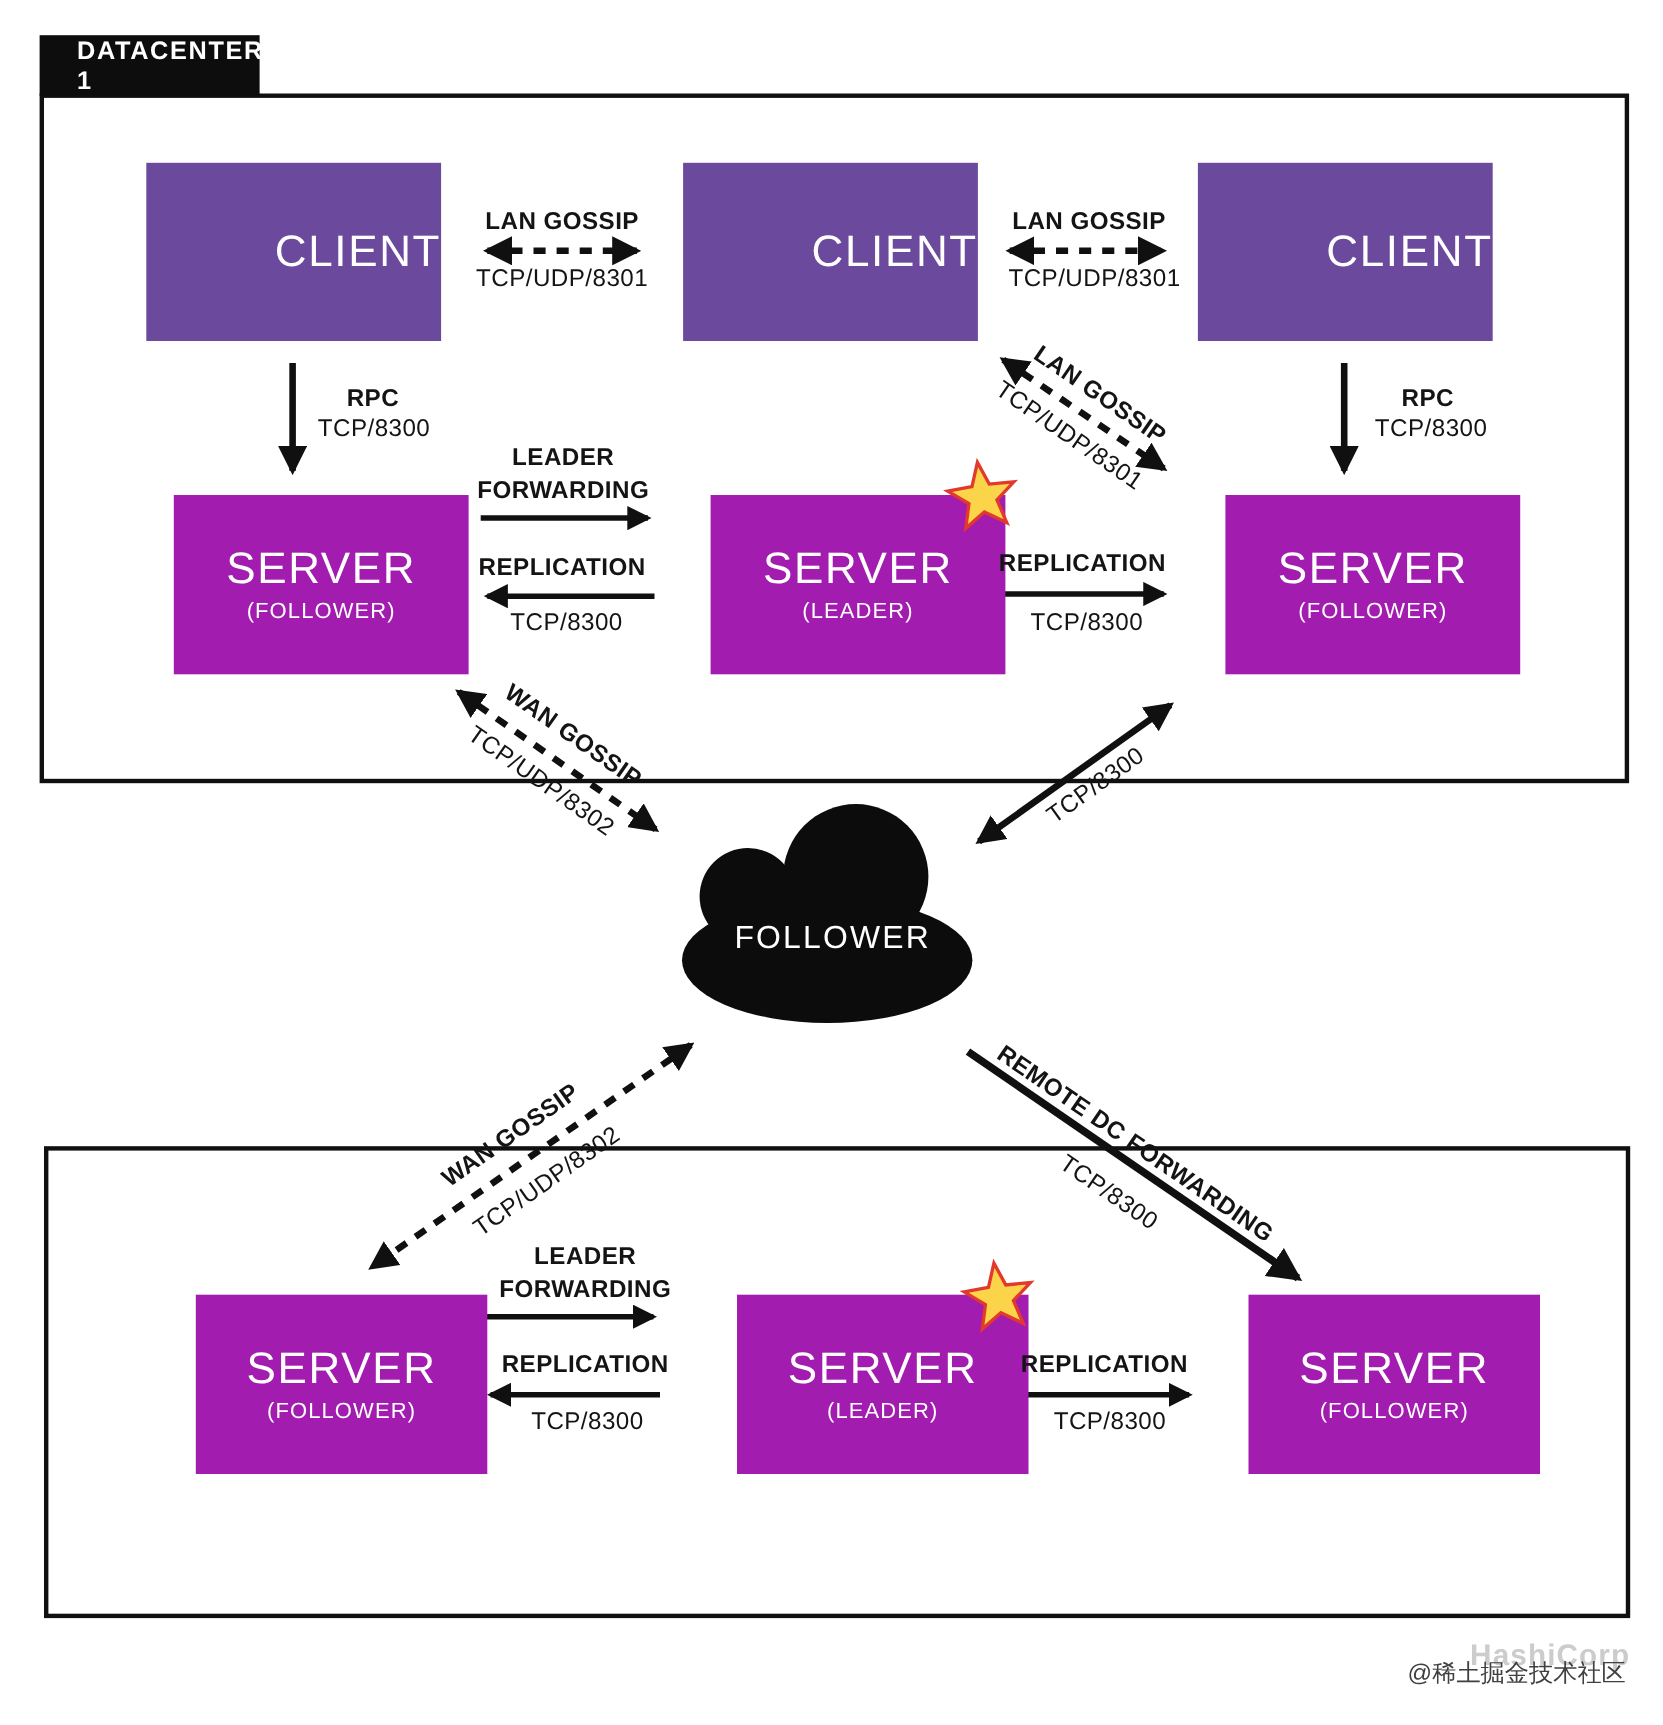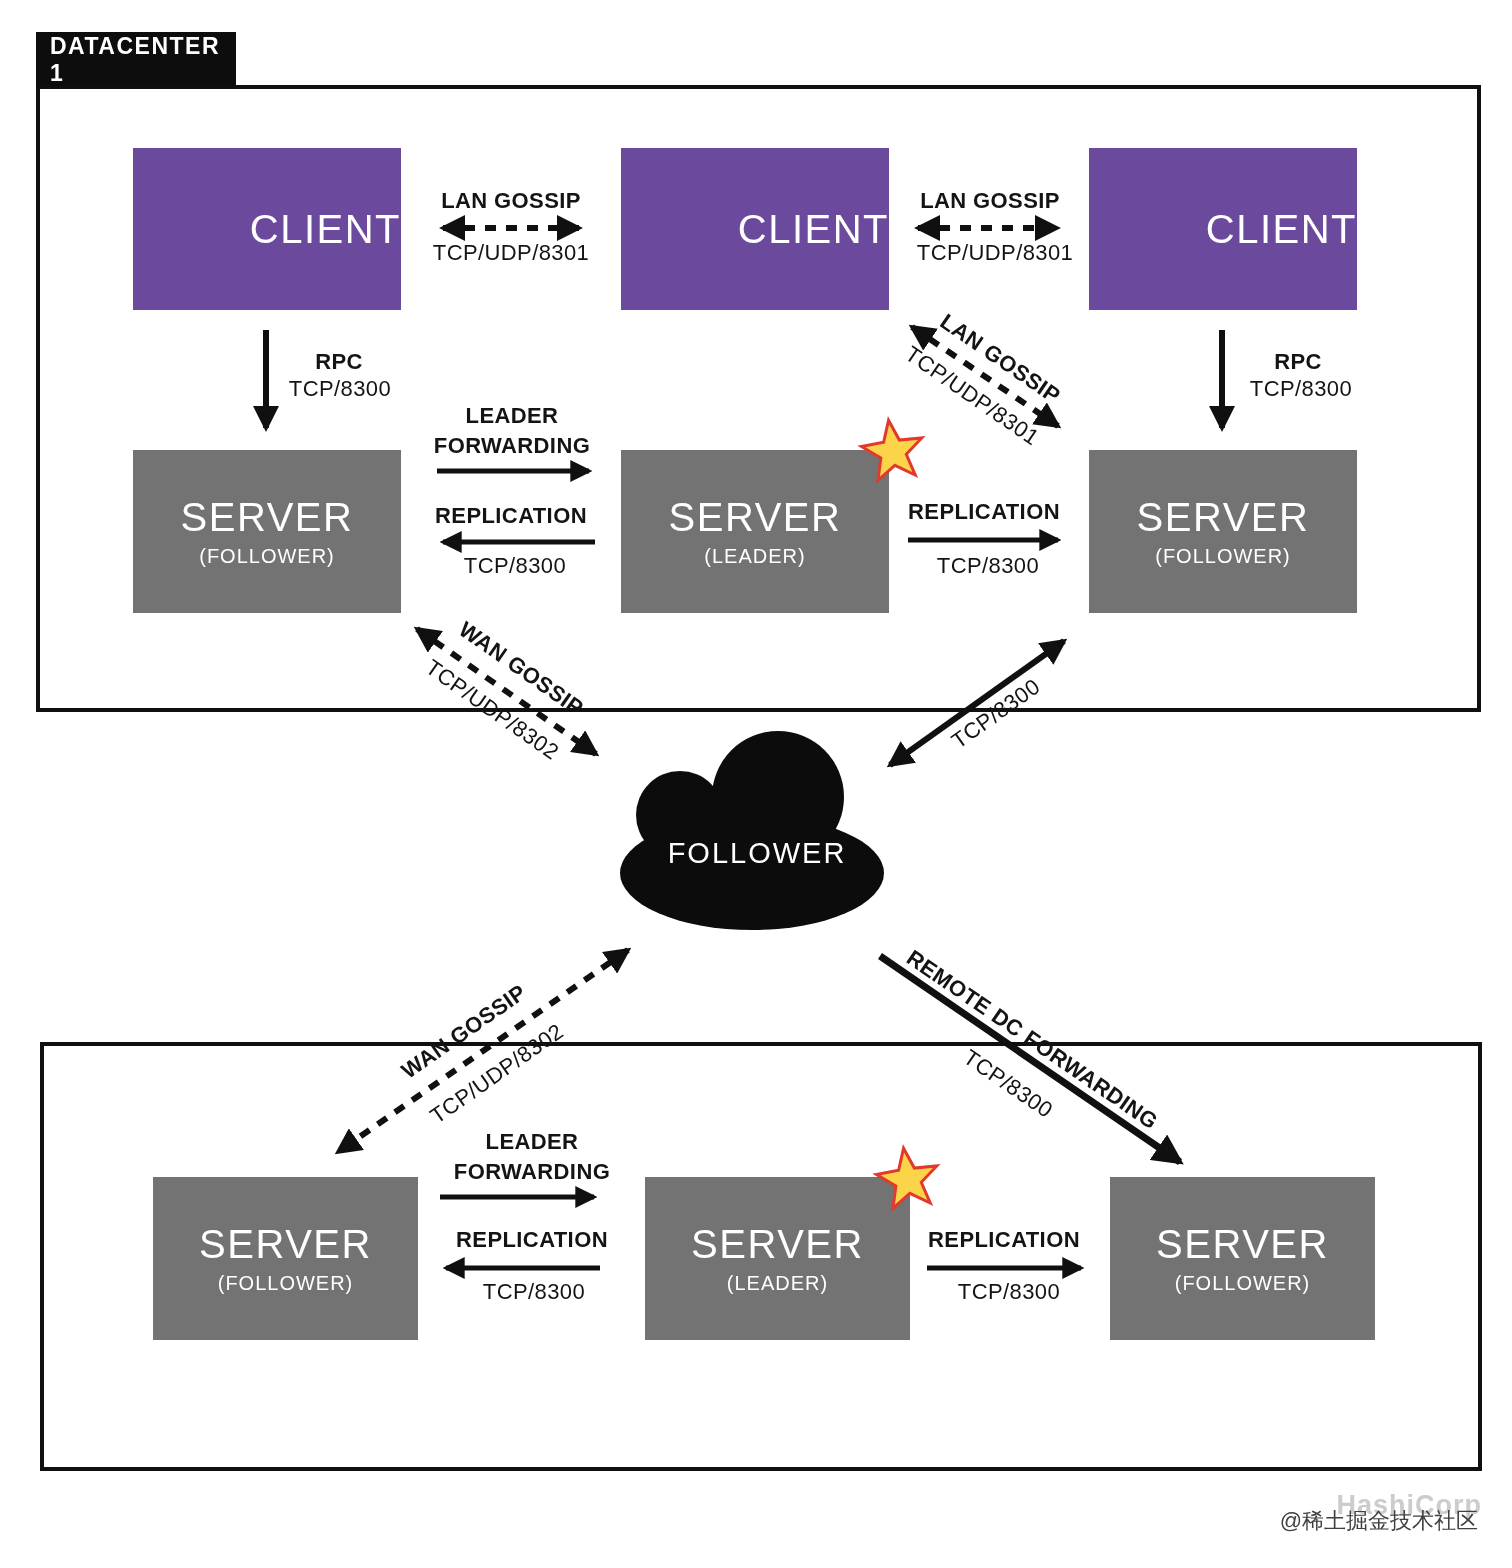--- a/index.html
+++ b/index.html
@@ -3,30 +3,30 @@
 <meta charset="utf-8">
 <style>
   html,body{margin:0;padding:0;background:#ffffff;}
   #canvas{
     position:relative;width:1512px;height:1568px;background:#ffffff;overflow:hidden;
     font-family:"Liberation Sans","DejaVu Sans",sans-serif;color:#141414;
   }
   .dcbox{position:absolute;border:4px solid #101010;background:transparent;z-index:1;}
   .dctag{
     position:absolute;background:#0d0d0d;color:#ffffff;z-index:2;
-    display:flex;align-items:center;padding-left:14px;box-sizing:border-box;
+    display:flex;align-items:center;padding-left:34px;box-sizing:border-box;
     font-size:23px;font-weight:700;letter-spacing:1.5px;
   }
   #wires{position:absolute;left:0;top:0;z-index:2;pointer-events:none;}
   .node{
     position:absolute;display:flex;flex-direction:column;align-items:center;justify-content:center;
     color:#ffffff;z-index:3;text-align:center;
   }
   .client{background:#6b4a9e;align-items:flex-end;}
-  .server{background:#737373;}
+  .server{background:#a21caf;margin-left:25px;}
   .node .title{font-size:40px;font-weight:400;letter-spacing:1.5px;}
   .node .role{font-size:20px;font-weight:400;letter-spacing:1px;margin-top:5px;}
   .elabel,.eport,.eblock{position:absolute;white-space:nowrap;z-index:4;text-align:center;}
   .elabel{font-size:22px;font-weight:700;letter-spacing:0.4px;color:#141414;}
   .eport{font-size:22px;font-weight:400;letter-spacing:0.4px;color:#141414;}
   .eblock{font-size:22px;font-weight:700;letter-spacing:0.4px;color:#141414;line-height:30px;}
   .cloud-label{position:absolute;z-index:4;color:#ffffff;font-size:29px;font-weight:400;letter-spacing:2px;white-space:nowrap;}
   .star-svg{position:absolute;z-index:5;pointer-events:none;}
   .wm-ghost{position:absolute;z-index:0;color:#cccccc;font-size:27px;font-weight:700;letter-spacing:1px;white-space:nowrap;margin-left:36px;}
   .wm-text{position:absolute;z-index:6;color:#404040;font-size:22px;font-weight:400;white-space:nowrap;}

